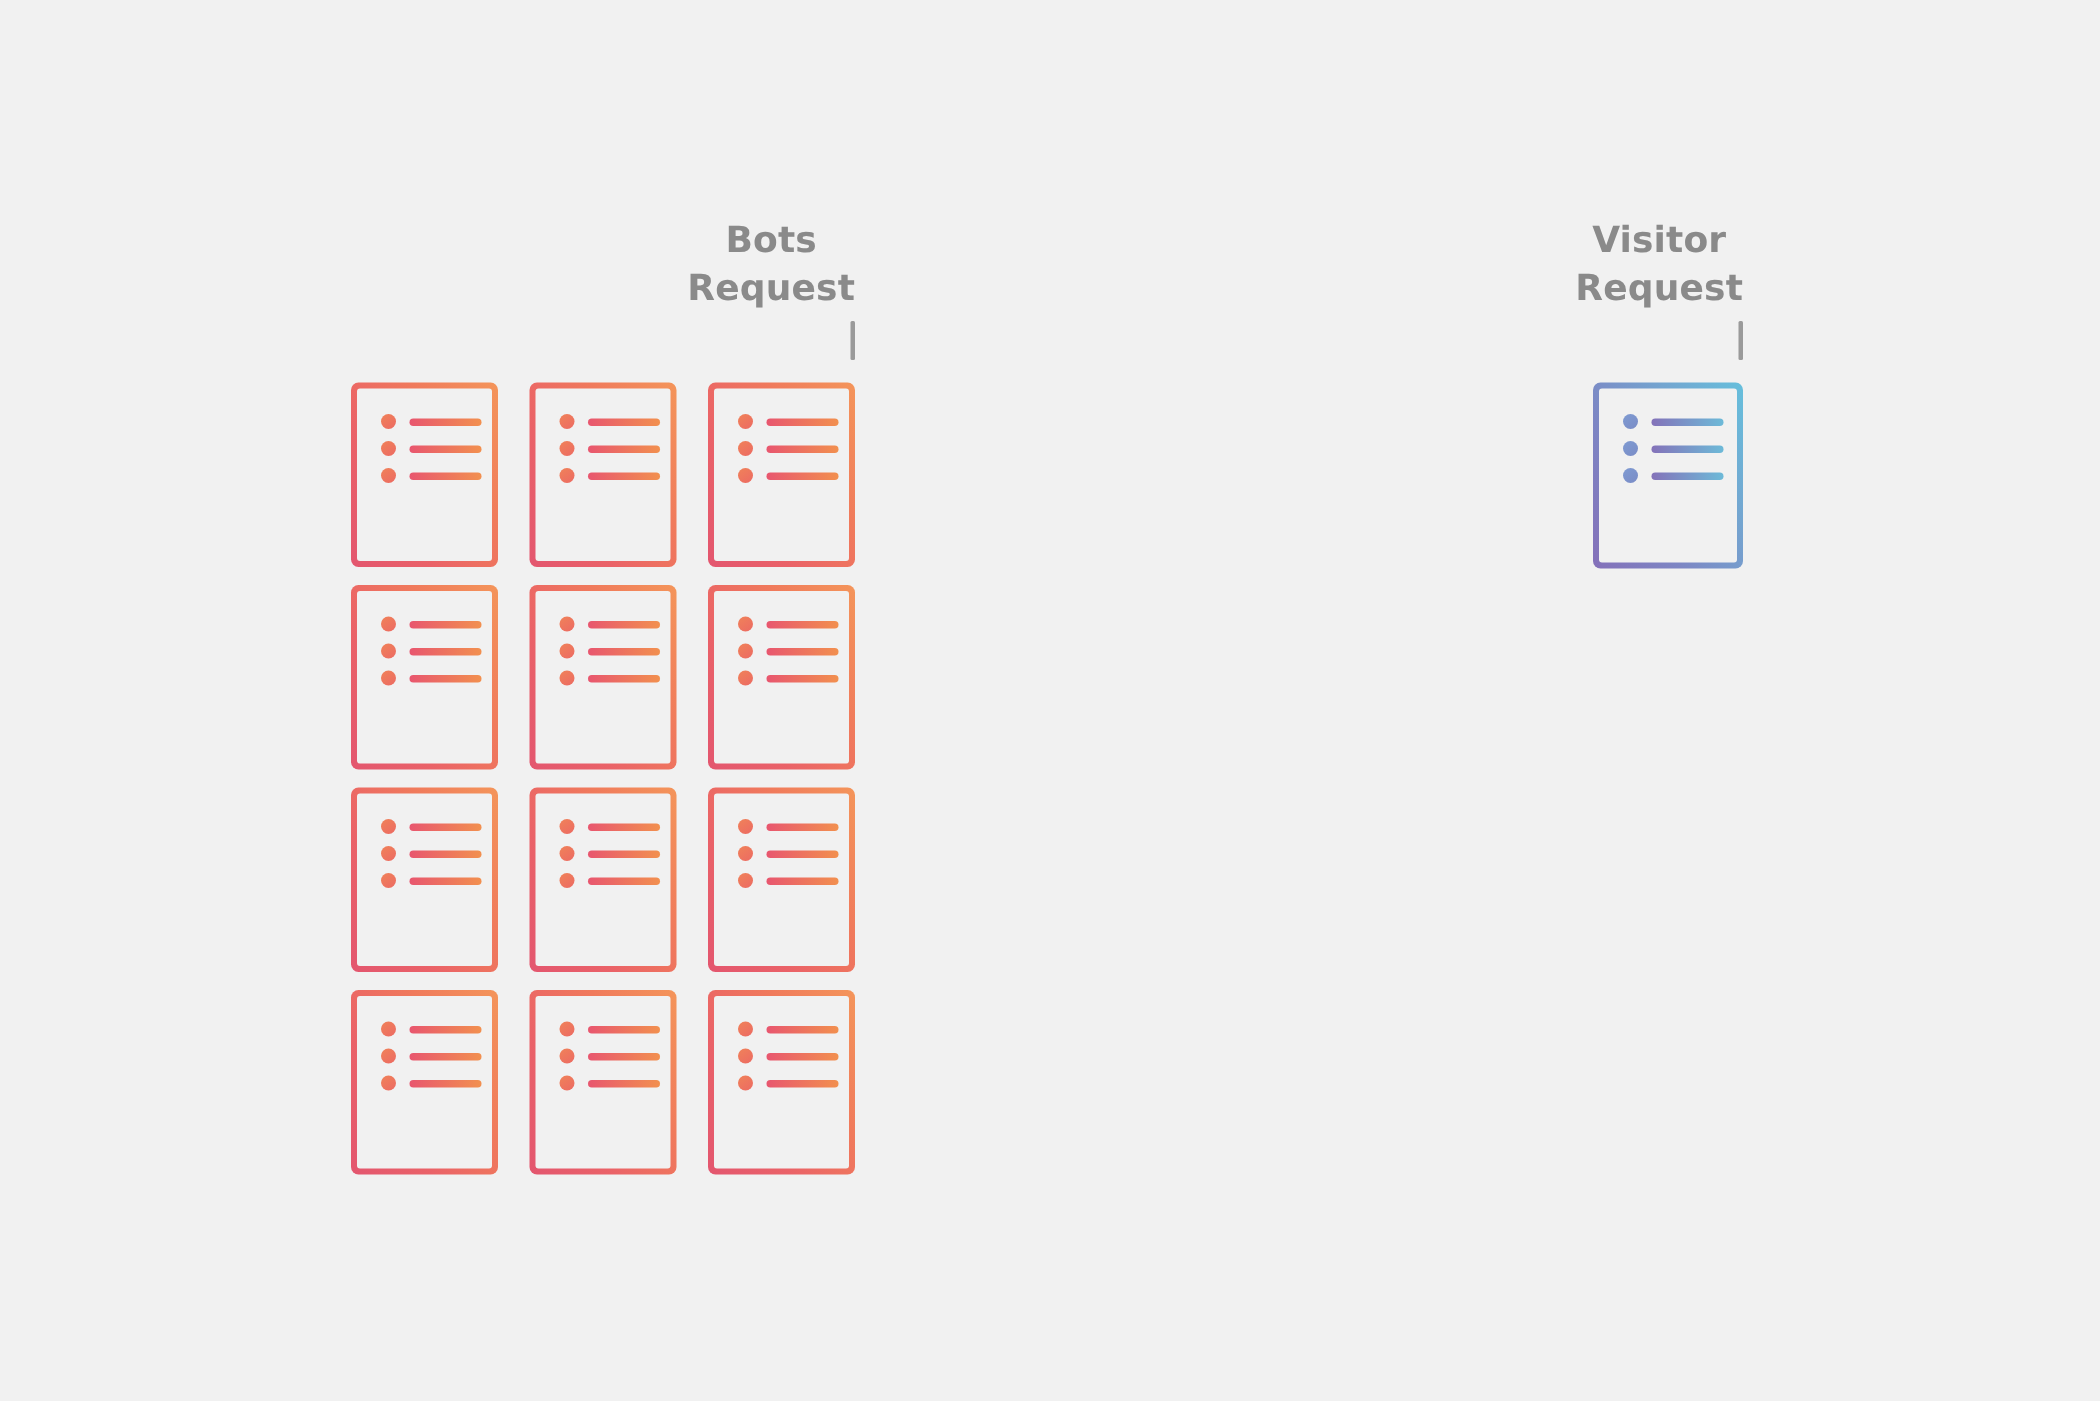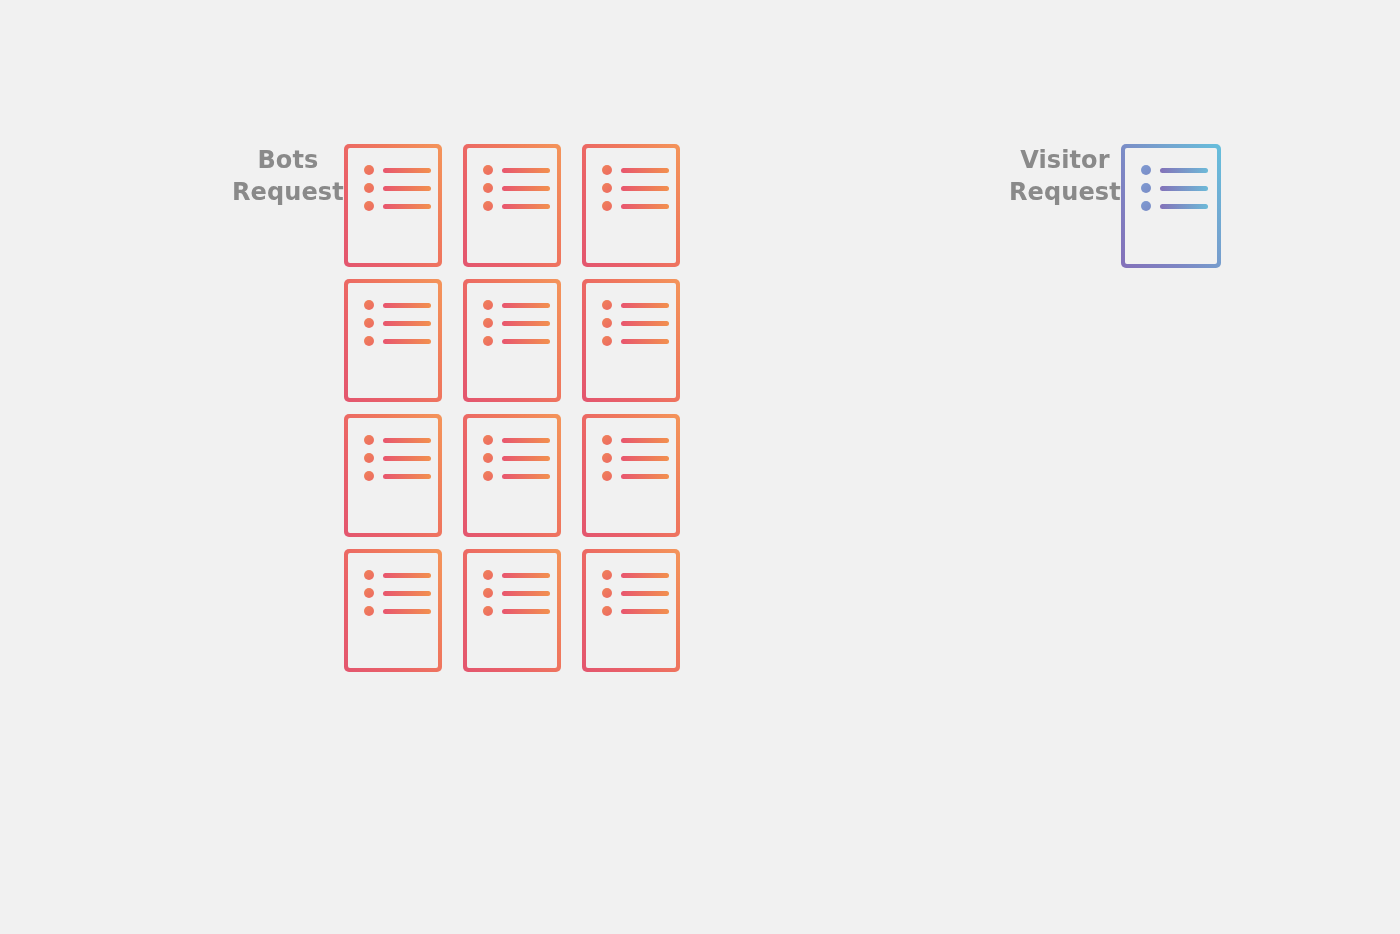--- a/index.html
+++ b/index.html
@@ -21,30 +21,30 @@
     left: 0;
     top: 0;
     width: 1400px;
     height: 934px;
   }
 
   
   .group {
     position: absolute;
     display: flex;
-    flex-direction: row;
-    align-items: flex-start;
+    flex-direction: column;
+    align-items: flex-end;
   }
   .group--bots {
     left: 232px;
     top: 144px;
     width: 338px;
   }
   .group--visitor {
-    left: 1009px;
+    left: 962px;
     top: 144px;
     width: 200px;
   }
 
   .group-label {
     font-size: 24px;
     font-weight: bold;
     color: #8a8a8a;
     line-height: 32px;
     text-align: center;

